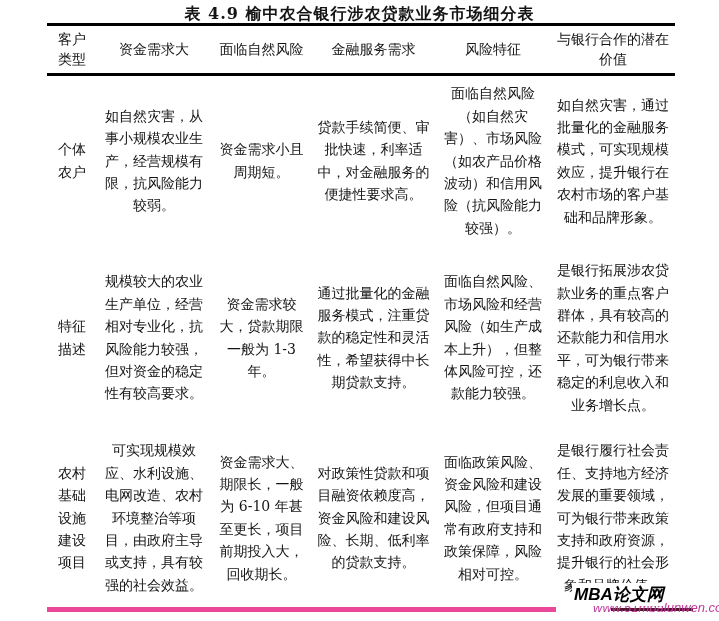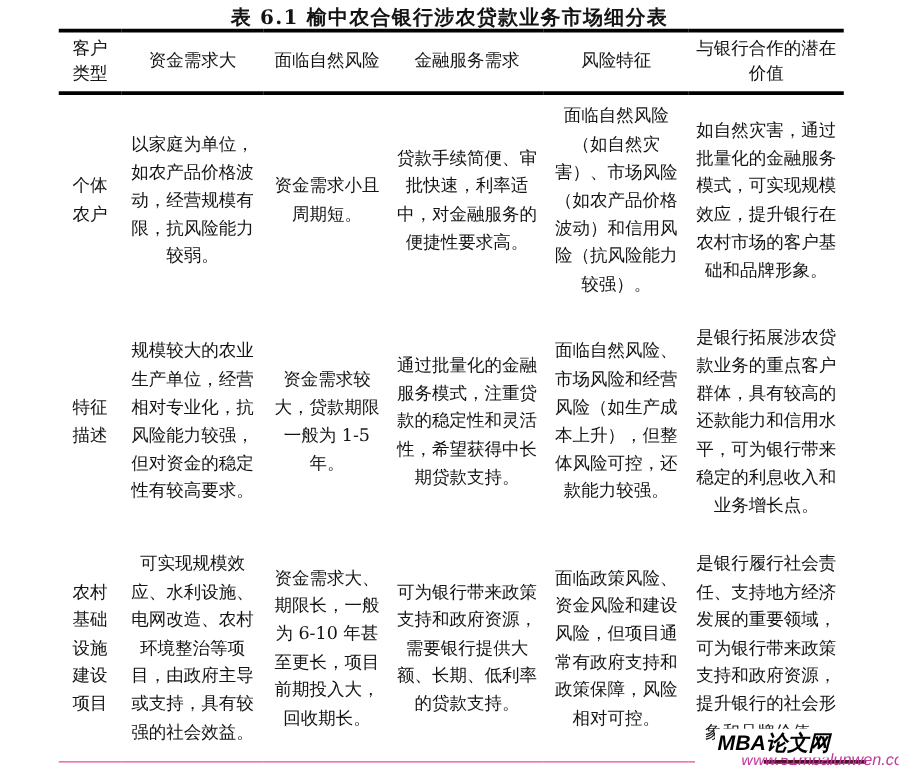--- a/index.html
+++ b/index.html
@@ -20,21 +20,21 @@
     font-weight:bold;
     letter-spacing:1px;
     white-space:nowrap;
   }
   table.seg {
     border-collapse:collapse;
     table-layout:fixed;
     margin-left:47px;
     width:628px;
     border-top:3px solid #000;
-    border-bottom:1px solid #ec4899;
+    border-bottom:5px solid #ec4899;
   }
   table.seg col.c1 { width:50px; }
   table.seg col.c2 { width:114px; }
   table.seg col.c3 { width:101px; }
   table.seg col.c4 { width:123px; }
   table.seg col.c5 { width:116px; }
   table.seg col.c6 { width:124px; }
   table.seg th {
     font-weight:normal;
     font-size:14px;
@@ -94,21 +94,21 @@
     color:#c13a9c;
     white-space:nowrap;
     z-index:2;
   }
 </style>
 </head>
 <body>
 
 <div class="page">
 
-  <div class="doc-title">表 6.1 榆中农合银行涉农贷款业务市场细分表</div>
+  <div class="doc-title">表 4.9 榆中农合银行涉农贷款业务市场细分表</div>
 
   <table class="seg">
     <colgroup>
       <col class="c1">
         <col class="c2">
         <col class="c3">
         <col class="c4">
         <col class="c5">
         <col class="c6">
     </colgroup>
@@ -118,39 +118,39 @@
         <th>资金需求大</th>
         <th>面临自然风险</th>
         <th>金融服务需求</th>
         <th>风险特征</th>
         <th>与银行合作的潜在价值</th>
       </tr>
     </thead>
     <tbody>
       <tr class="r1">
         <td>个体农户</td>
-        <td>以家庭为单位，如农产品价格波动，经营规模有限，抗风险能力较弱。</td>
+        <td>如自然灾害，从事小规模农业生产，经营规模有限，抗风险能力较弱。</td>
         <td>资金需求小且周期短。</td>
         <td>贷款手续简便、审批快速，利率适中，对金融服务的便捷性要求高。</td>
         <td>面临自然风险（如自然灾害）、市场风险（如农产品价格波动）和信用风险（抗风险能力较强）。</td>
         <td>如自然灾害，通过批量化的金融服务模式，可实现规模效应，提升银行在农村市场的客户基础和品牌形象。</td>
       </tr>
       <tr class="r2">
         <td>特征描述</td>
         <td>规模较大的农业生产单位，经营相对专业化，抗风险能力较强，但对资金的稳定性有较高要求。</td>
-        <td>资金需求较大，贷款期限一般为 1-5 年。</td>
+        <td>资金需求较大，贷款期限一般为 1-3 年。</td>
         <td>通过批量化的金融服务模式，注重贷款的稳定性和灵活性，希望获得中长期贷款支持。</td>
         <td>面临自然风险、市场风险和经营风险（如生产成本上升），但整体风险可控，还款能力较强。</td>
         <td>是银行拓展涉农贷款业务的重点客户群体，具有较高的还款能力和信用水平，可为银行带来稳定的利息收入和业务增长点。</td>
       </tr>
       <tr class="r3">
         <td>农村基础设施建设项目</td>
         <td>可实现规模效应、水利设施、电网改造、农村环境整治等项目，由政府主导或支持，具有较强的社会效益。</td>
         <td>资金需求大、期限长，一般为 6-10 年甚至更长，项目前期投入大，回收期长。</td>
-        <td>可为银行带来政策支持和政府资源，需要银行提供大额、长期、低利率的贷款支持。</td>
+        <td>对政策性贷款和项目融资依赖度高，资金风险和建设风险、长期、低利率的贷款支持。</td>
         <td>面临政策风险、资金风险和建设风险，但项目通常有政府支持和政策保障，风险相对可控。</td>
         <td>是银行履行社会责任、支持地方经济发展的重要领域，可为银行带来政策支持和政府资源，提升银行的社会形象和品牌价值。</td>
       </tr>
     </tbody>
   </table>
 
   <div class="watermark-name">MBA论文网</div>
   <div class="watermark-box">
     <span class="watermark-underline"></span>
     <span class="watermark-url">www.51mbalunwen.com</span>

